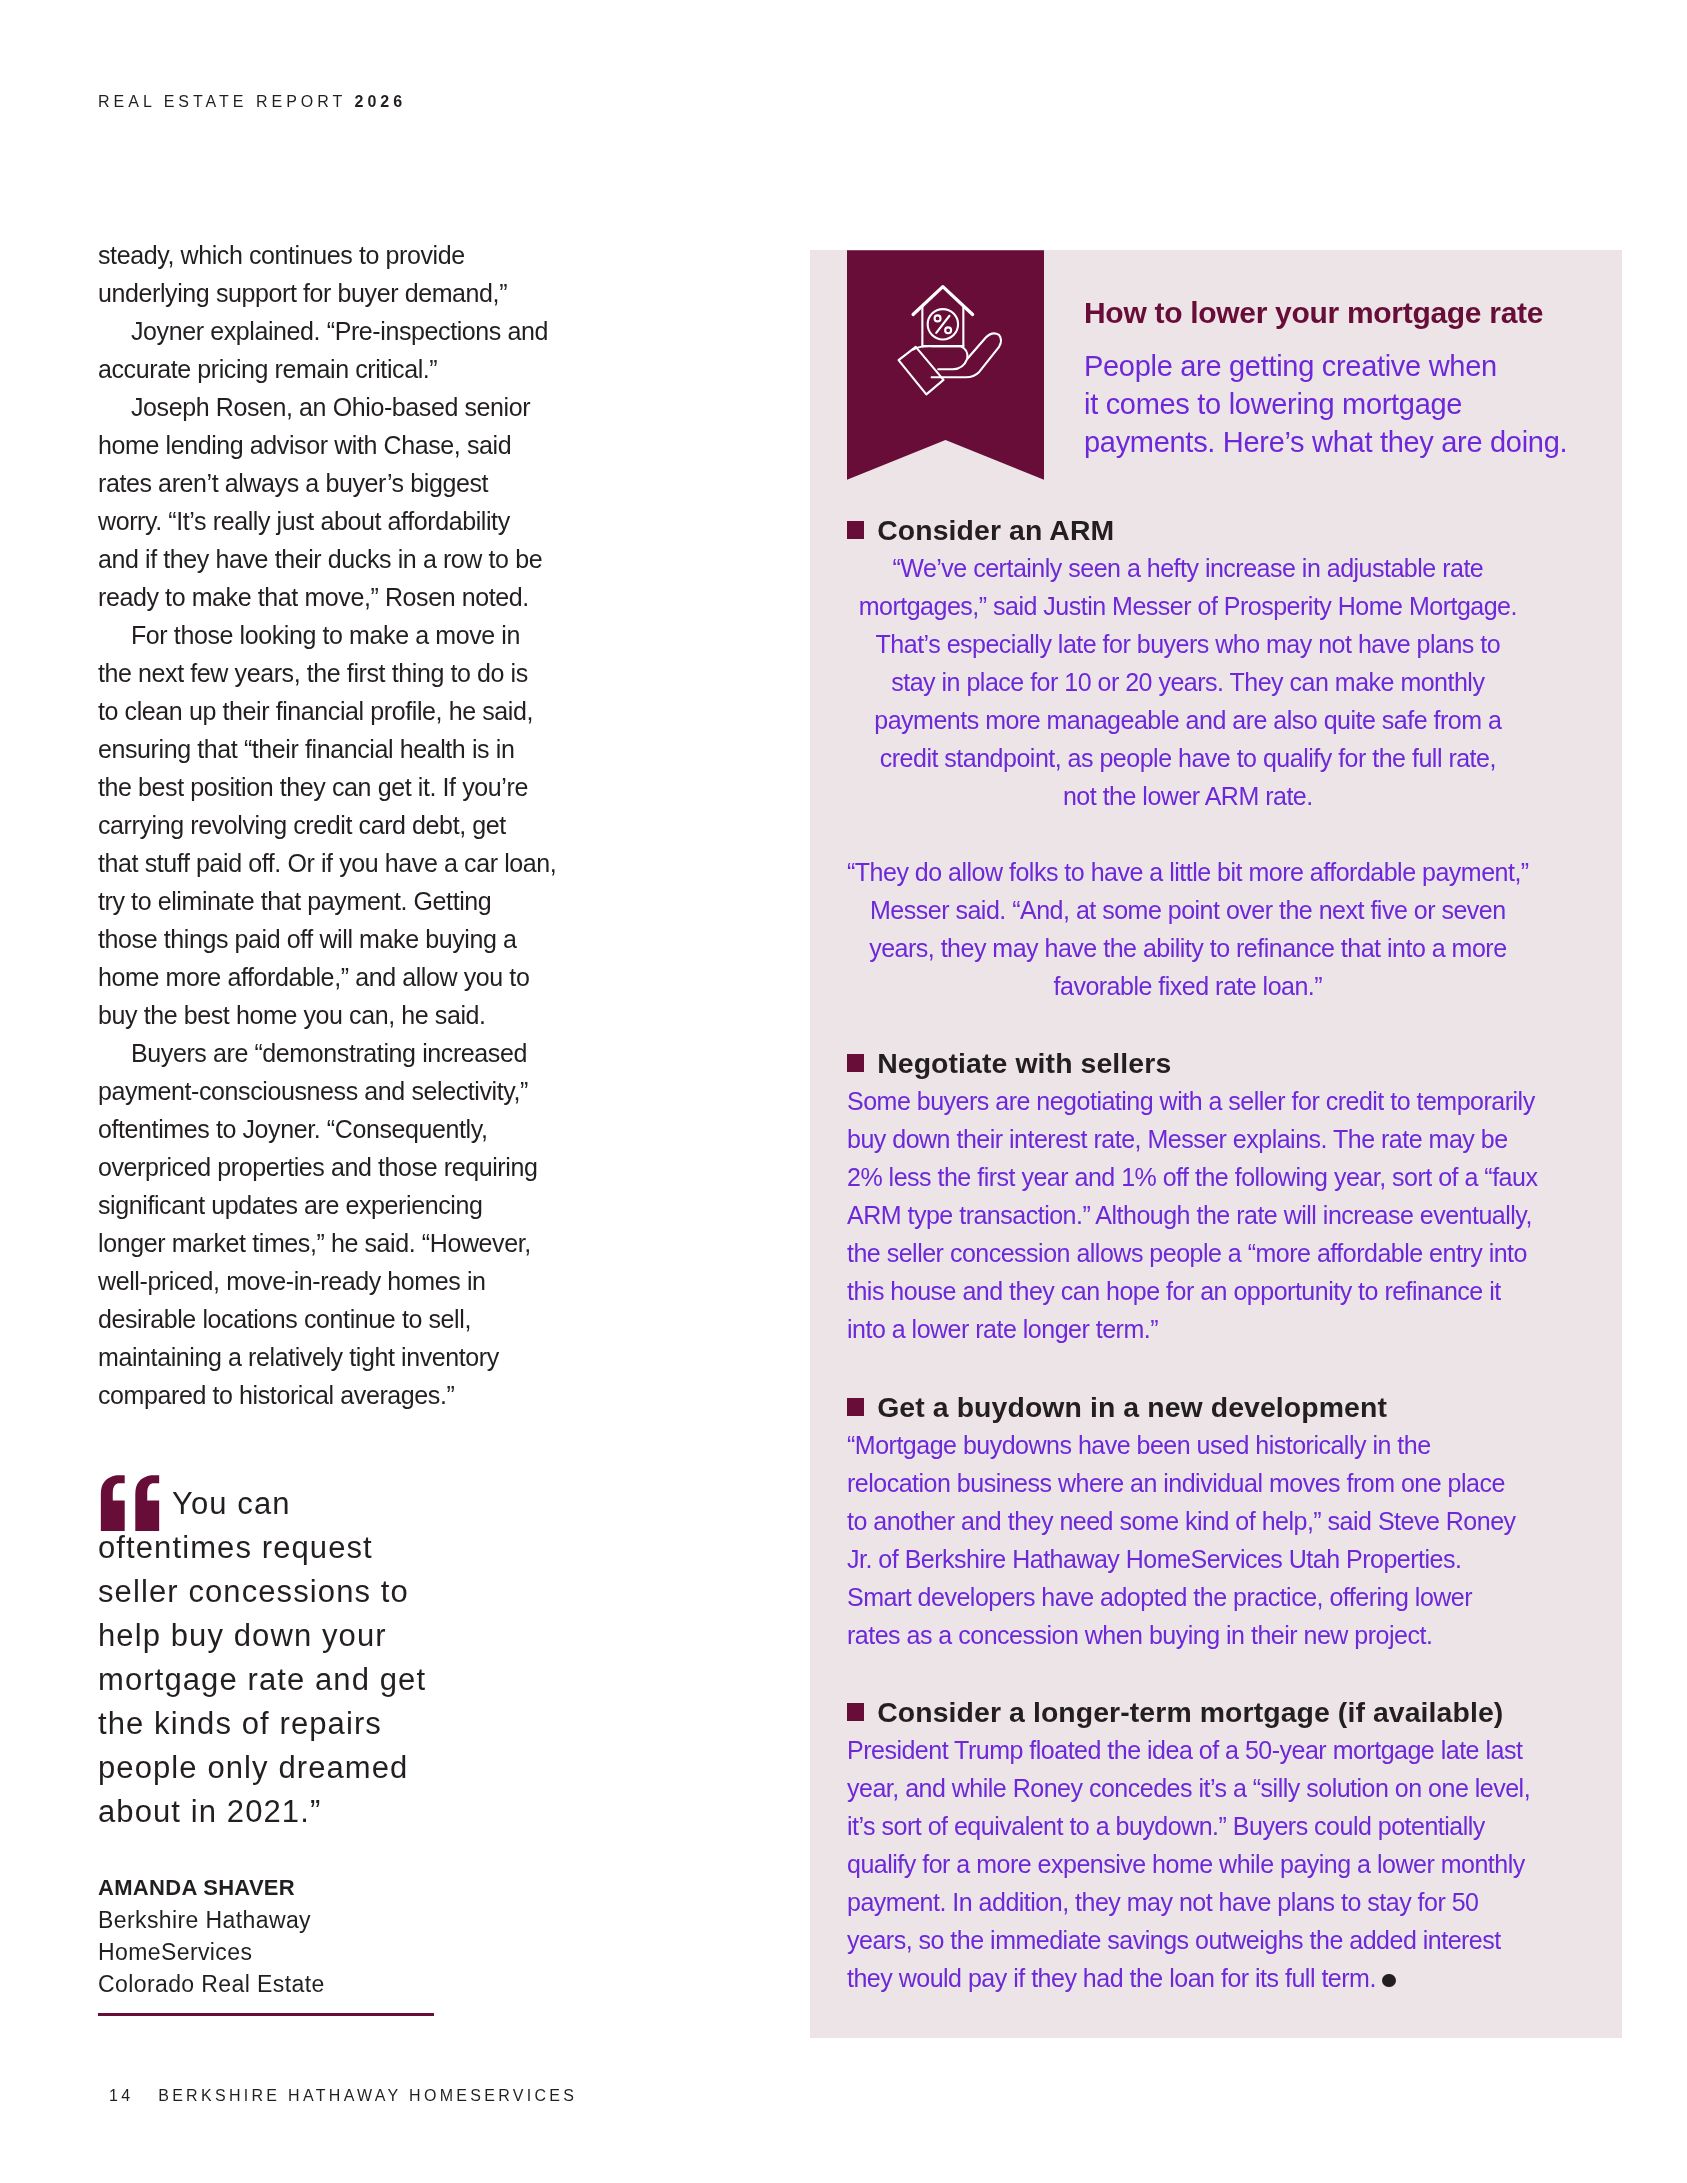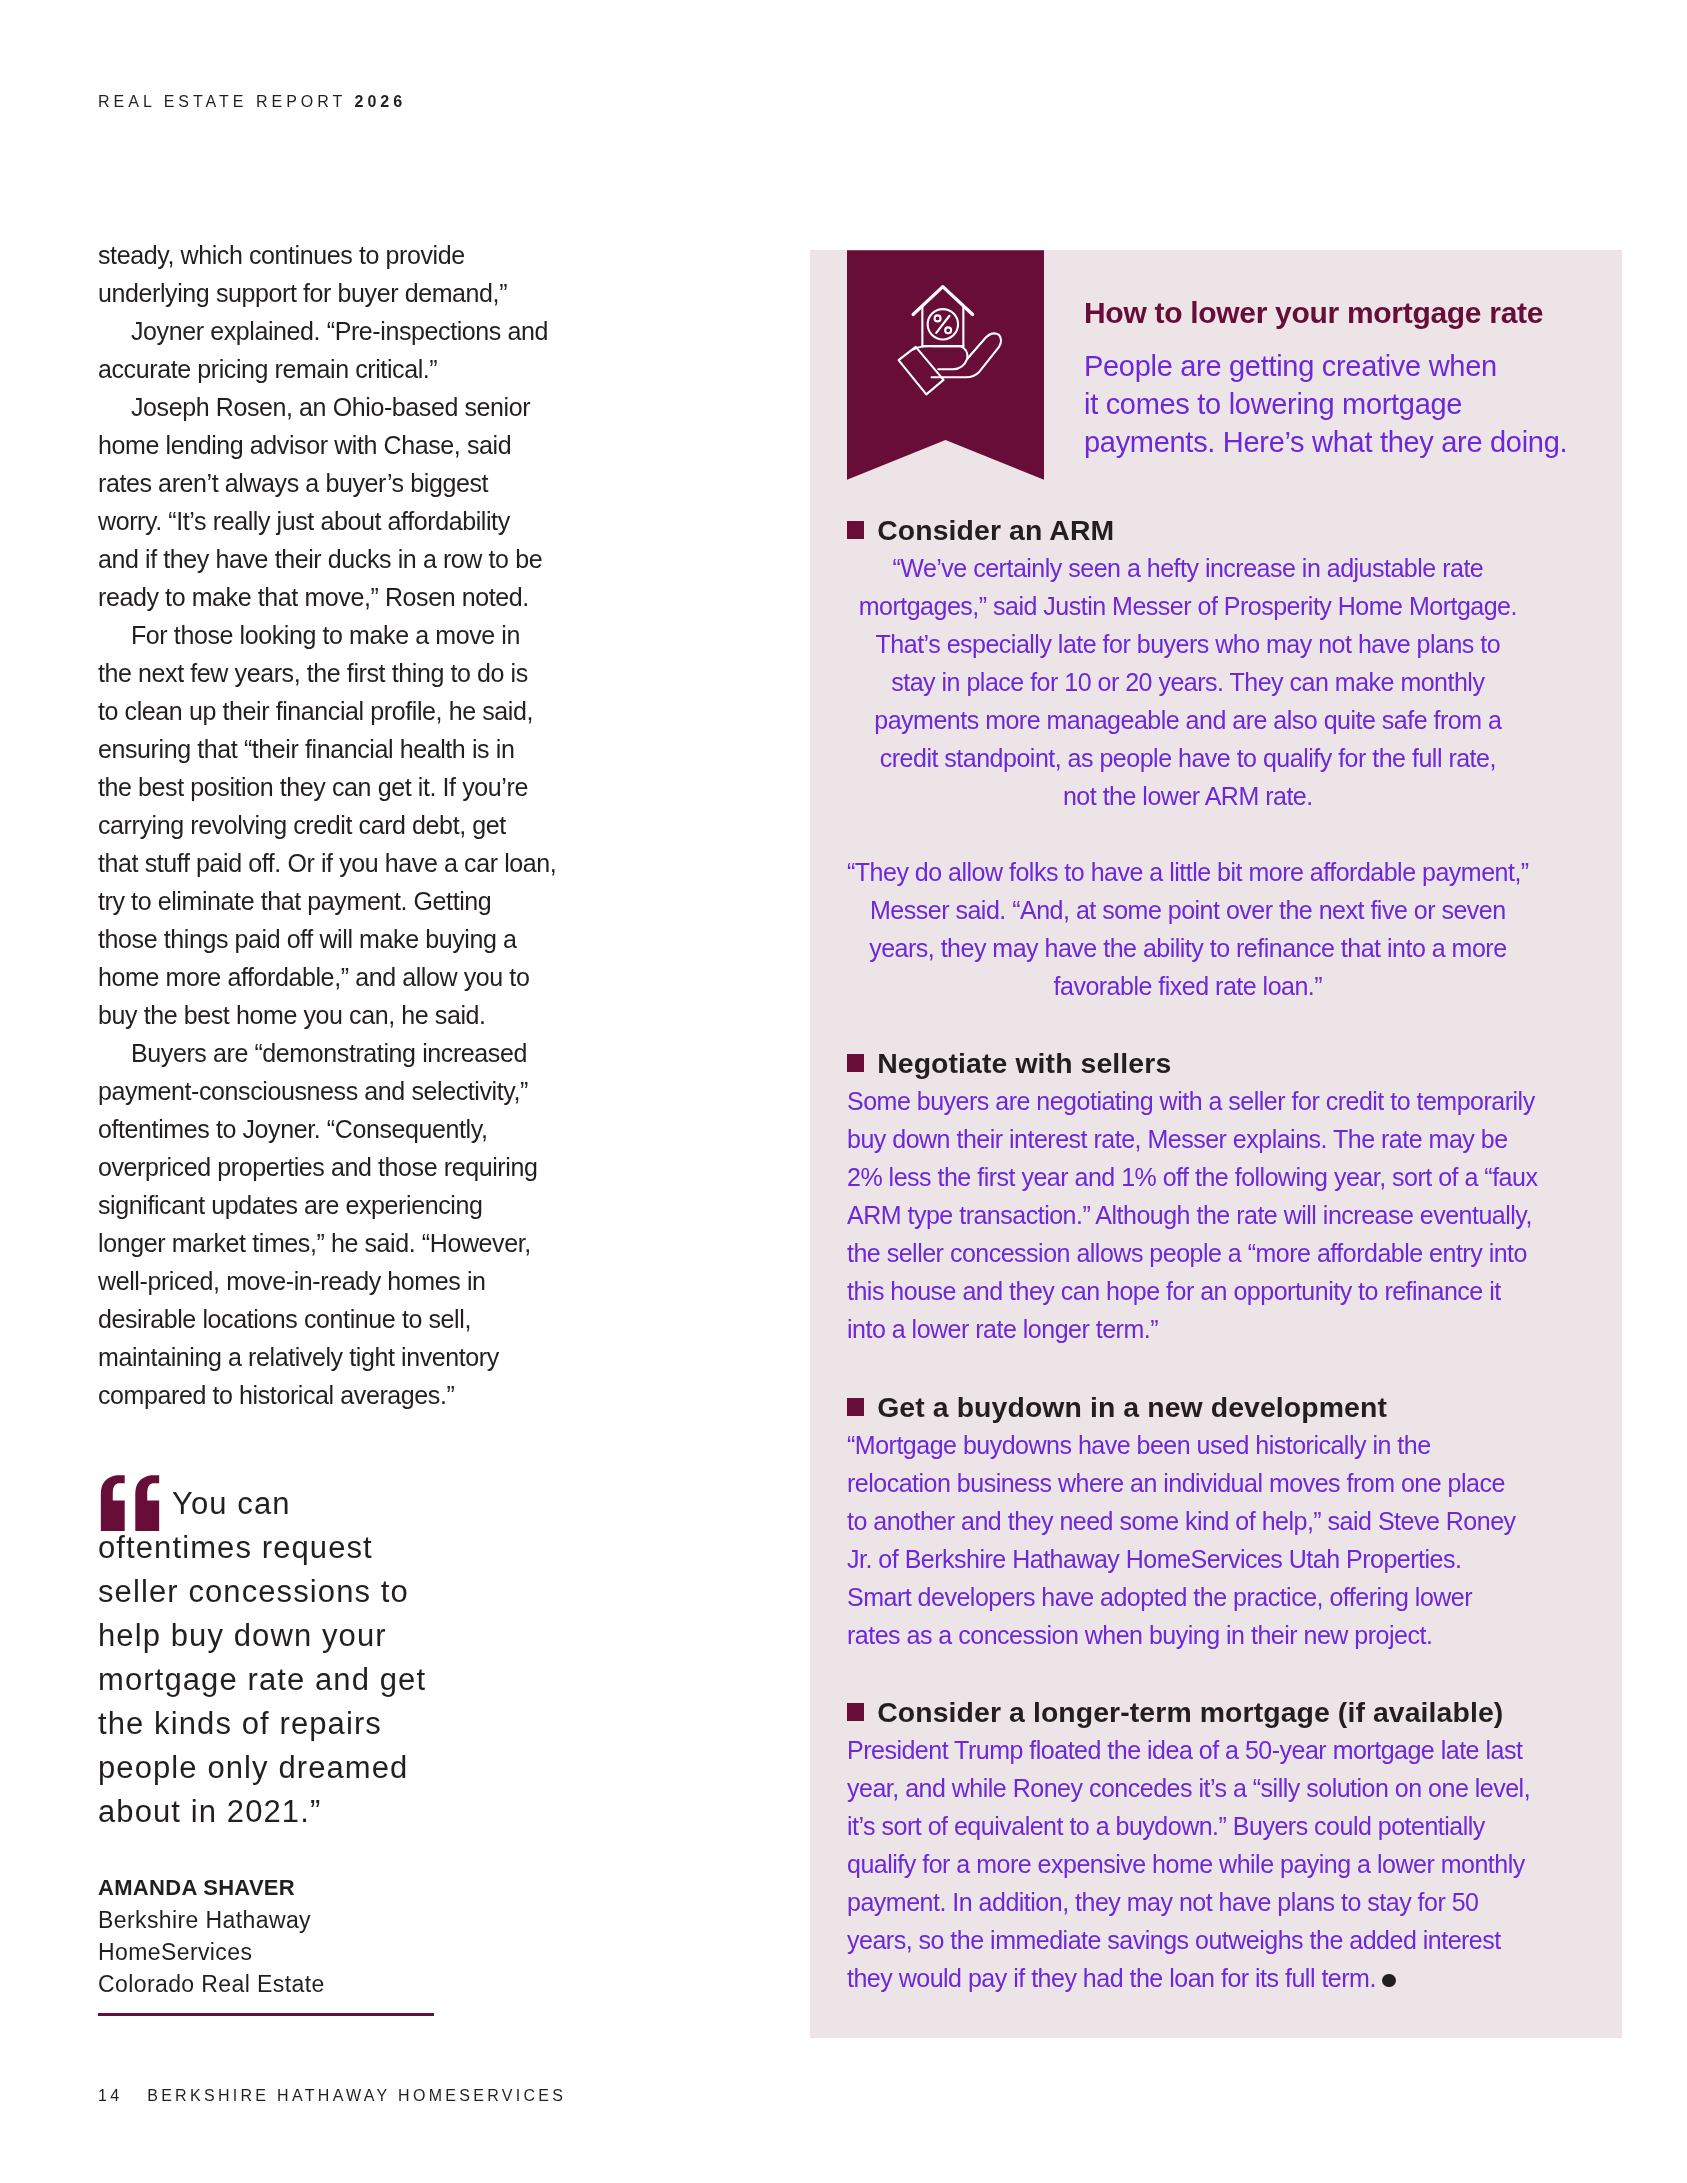--- a/index.html
+++ b/index.html
@@ -32,21 +32,21 @@
   .pq-first { padding-left: 74px; }
   .attrib { position: absolute; left: 98px; top: 1872px; }
   .attrib-name { font-size: 22px; font-weight: bold; height: 32px; line-height: 32px; letter-spacing: 0.3px; }
   .attrib-line { font-size: 23px; height: 32px; line-height: 32px; letter-spacing: 0.4px; }
   .pq-rule { position: absolute; left: 98px; top: 2013px; width: 336px; height: 3.3px; background: #680d38; }
 
   .footer {
     position: absolute; left: 98px; top: 2087px;
     font-size: 16px; letter-spacing: 3.3px; color: #231f20; white-space: nowrap;
   }
-  .footer .pg { margin-right: 17px; }
+  .footer .pg { margin-right: 17px; margin-left: 11px; }
 
   
   .panel {
     position: absolute; left: 796px; top: 250px; width: 812px; height: 1788px;
     background: #ede4e8;
     margin-left: 14px;
   }
   .ribbon { position: absolute; left: 37px; top: 0; width: 197px; height: 230px; }
   .panel-title {
     position: absolute; left: 274px; top: 46px;

